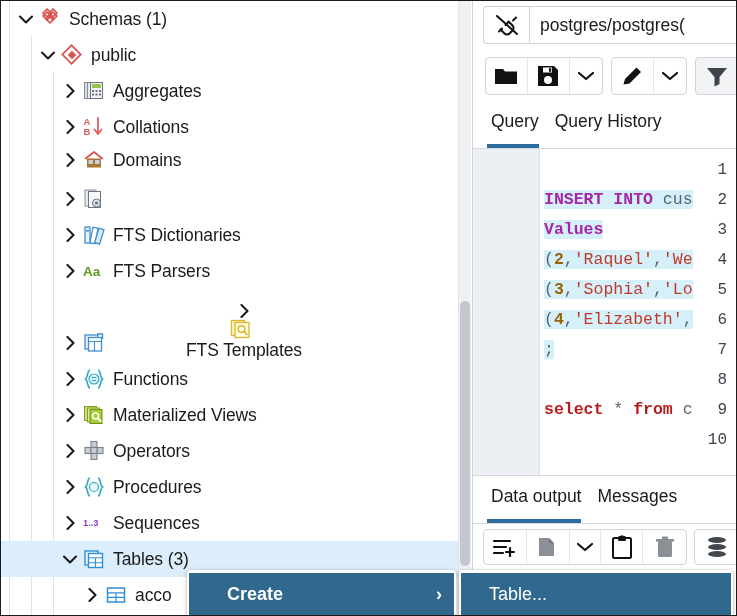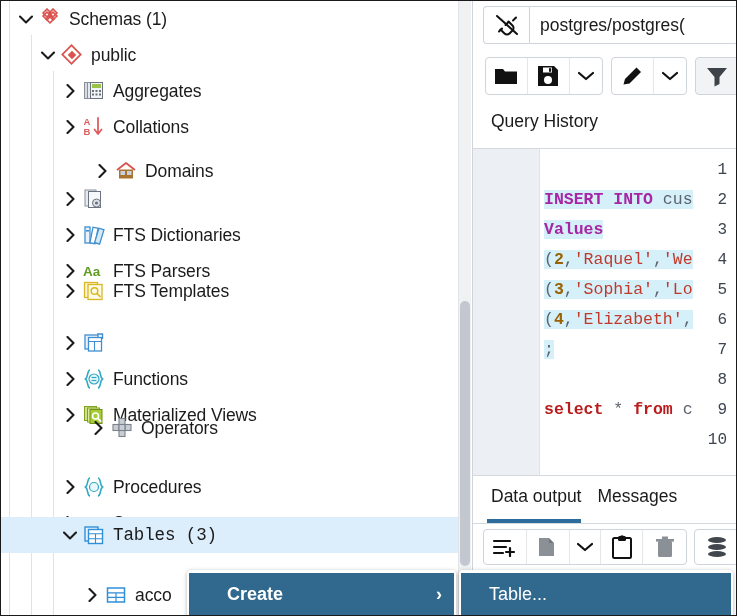--- a/index.html
+++ b/index.html
@@ -390,21 +390,21 @@
           </div>
           <div class="ticon">
             <svg width="22" height="22" viewBox="0 0 22 22">
               <text x="0.5" y="9" font-family="Liberation Sans, sans-serif" font-size="9.5" font-weight="bold" fill="#e05c5c">A</text>
               <text x="0.5" y="19" font-family="Liberation Sans, sans-serif" font-size="9.5" font-weight="bold" fill="#e05c5c">B</text>
               <path d="M15 2 v15 M11.5 13.5 L15 18 L18.5 13.5" stroke="#e05c5c" stroke-width="1.8" fill="none" stroke-linecap="round" stroke-linejoin="round"></path>
             </svg>
           </div>
           <div class="tlabel">Collations</div>
         </div>
-        <div class="tree-row" style="top: 152px; margin-left: 32px;">
+        <div class="tree-row" style="top: 141px;">
           <div style="width: 58px; min-width: 58px;"></div>
           <div class="caret">
             <svg width="9" height="14" viewBox="0 0 9 14">
               <path d="M1.5 1 L7.5 7 L1.5 13" stroke="#1b1b1b" stroke-width="2.1" fill="none" stroke-linecap="round" stroke-linejoin="round"></path>
             </svg>
           </div>
           <div class="ticon">
             <svg width="22" height="22" viewBox="0 0 22 22">
               <path d="M2 10 L11 3 L20 10" fill="none" stroke="#d9534f" stroke-width="1.8" stroke-linejoin="round"></path>
               <rect x="4" y="9.5" width="14" height="9" fill="#a8742f"></rect>
@@ -454,21 +454,21 @@
               <path d="M1.5 1 L7.5 7 L1.5 13" stroke="#1b1b1b" stroke-width="2.1" fill="none" stroke-linecap="round" stroke-linejoin="round"></path>
             </svg>
           </div>
           <div class="ticon">
             <svg width="22" height="22" viewBox="0 0 22 22">
               <text x="0" y="16" font-family="Liberation Sans, sans-serif" font-size="13.5" font-weight="bold" fill="#5f9c1f">Aa</text>
             </svg>
           </div>
           <div class="tlabel">FTS Parsers</div>
         </div>
-        <div class="tree-row" style="top: 272px;">
+        <div class="tree-row" style="top: 303px; flex-direction: column;">
           <div style="width: 58px; min-width: 58px;"></div>
           <div class="caret">
             <svg width="9" height="14" viewBox="0 0 9 14">
               <path d="M1.5 1 L7.5 7 L1.5 13" stroke="#1b1b1b" stroke-width="2.1" fill="none" stroke-linecap="round" stroke-linejoin="round"></path>
             </svg>
           </div>
           <div class="ticon">
             <svg width="22" height="22" viewBox="0 0 22 22">
               <rect x="1.5" y="2.5" width="13" height="15" fill="#fdf4c9" stroke="#d9b726" stroke-width="1.3"></rect>
               <rect x="5" y="4.5" width="14" height="15" fill="#fffbe6" stroke="#d9b726" stroke-width="1.3"></rect>
@@ -525,21 +525,21 @@
             <svg width="22" height="22" viewBox="0 0 22 22">
               <rect x="1.5" y="2.5" width="12" height="14" fill="#cfe08a" stroke="#7fa21f"></rect>
               <rect x="4.5" y="4" width="12" height="14" fill="#dcea9e" stroke="#7fa21f"></rect>
               <rect x="7" y="5.5" width="12" height="14" fill="#a8cc34" stroke="#6e8f19"></rect>
               <circle cx="12.5" cy="12" r="3" fill="none" stroke="#ffffff" stroke-width="1.6"></circle>
               <path d="M14.8 14.3 L17.5 17" stroke="#ffffff" stroke-width="1.8" stroke-linecap="round"></path>
             </svg>
           </div>
           <div class="tlabel">Materialized Views</div>
         </div>
-        <div class="tree-row" style="top: 409px; margin-left: 28px;">
+        <div class="tree-row" style="top: 432px;">
           <div style="width: 58px; min-width: 58px;"></div>
           <div class="caret">
             <svg width="9" height="14" viewBox="0 0 9 14">
               <path d="M1.5 1 L7.5 7 L1.5 13" stroke="#1b1b1b" stroke-width="2.1" fill="none" stroke-linecap="round" stroke-linejoin="round"></path>
             </svg>
           </div>
           <div class="ticon">
             <svg width="22" height="22" viewBox="0 0 22 22">
               <g fill="#c9ced6" stroke="#7b828b" stroke-width="1.1">
                 <rect x="8" y="1.5" width="6" height="6"></rect>
@@ -575,21 +575,21 @@
               <path d="M1.5 1 L7.5 7 L1.5 13" stroke="#1b1b1b" stroke-width="2.1" fill="none" stroke-linecap="round" stroke-linejoin="round"></path>
             </svg>
           </div>
           <div class="ticon">
             <svg width="22" height="22" viewBox="0 0 26 22">
               <text x="0" y="15" font-family="Liberation Sans, sans-serif" font-size="11" font-weight="bold" fill="#8a3fd0">1..3</text>
             </svg>
           </div>
           <div class="tlabel">Sequences</div>
         </div>
-        <div class="tree-row selected" style="top: 516px; font-family: Liberation Mono, monospace;">
+        <div class="tree-row selected" style="top: 540px;">
           <div style="width: 58px; min-width: 58px;"></div>
           <div class="caret">
             <svg width="14" height="9" viewBox="0 0 14 9">
               <path d="M1 1.5 L7 7.5 L13 1.5" stroke="#1b1b1b" stroke-width="2.1" fill="none" stroke-linecap="round" stroke-linejoin="round"></path>
             </svg>
           </div>
           <div class="ticon">
             <svg width="22" height="22" viewBox="0 0 22 22">
               <rect x="2" y="3" width="13" height="14" fill="#eaf3fb" stroke="#2f8fd8" stroke-width="1.4"></rect>
               <rect x="5.5" y="5.5" width="14" height="14" fill="#ffffff" stroke="#2f8fd8" stroke-width="1.4"></rect>
@@ -672,20 +672,23 @@
       <div class="tb-group muted">
         <div class="tb-btn">
           <svg width="24" height="22" viewBox="0 0 24 22">
               <path d="M2 3h20l-7.5 9v7l-5 2.5V12z" fill="#3d4349"></path>
             </svg>
         </div>
       </div>
     </div>
 
     <div id="tabs">
+      <div class="tab active">
+        <span>Query</span>
+      </div>
       <div class="tab">
         <span>Query History</span>
       </div>
     </div>
 
     <div id="editor">
       <div id="gutter"></div>
       <div id="gutter-nums">
           <div class="lineno" style="top: 6px;">1</div>
           <div class="lineno" style="top: 36px;">2</div>

